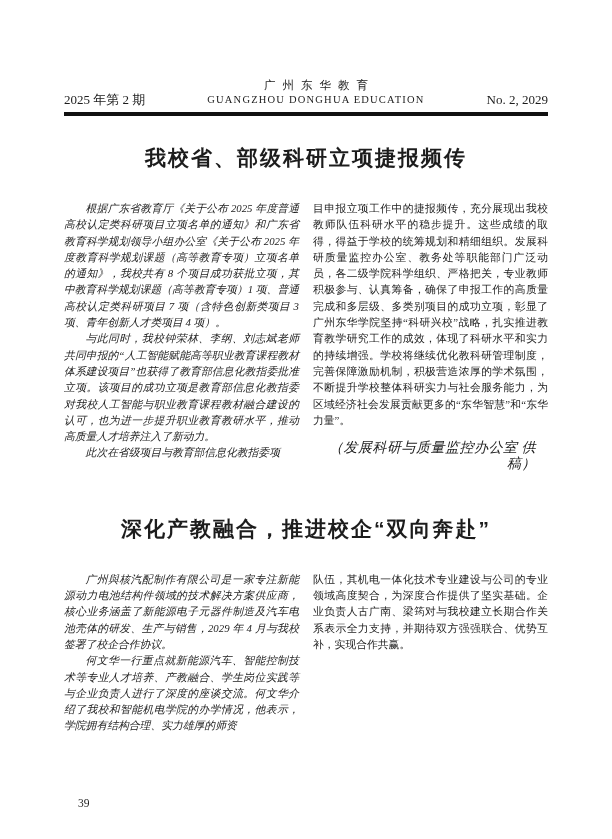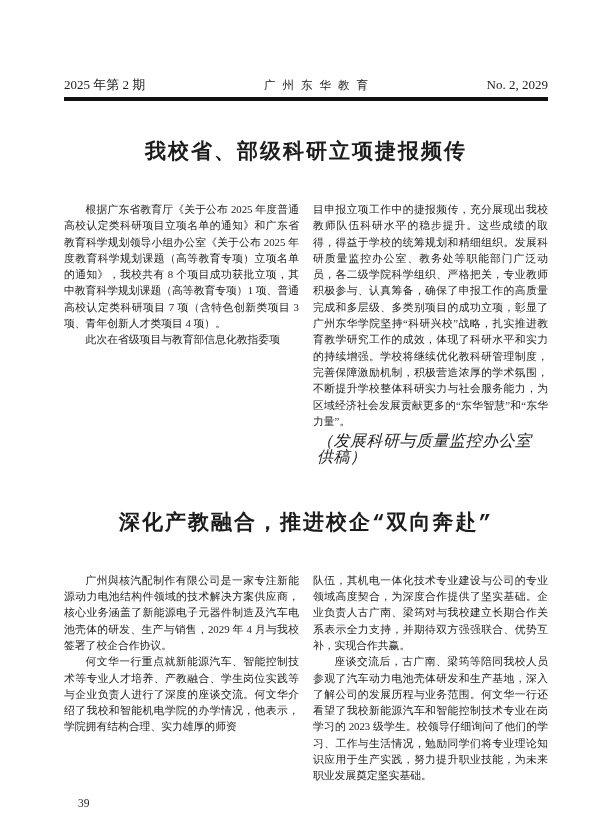--- a/index.html
+++ b/index.html
@@ -48,43 +48,43 @@
     border-bottom: 2px solid #111;
     box-sizing: border-box;
   }
   
   .article-title {
     font-family: "Liberation Sans", "DejaVu Sans", sans-serif;
     font-weight: bold;
     font-size: 21px;
     letter-spacing: 2px;
     text-align: center;
-    margin: 12px;
+    margin: 4px;
     padding: 0;
   }
   .title-1 { padding-top: 24px; padding-bottom: 24px; }
-  .title-2 { padding-top: 26px; padding-bottom: 24px; font-family: Liberation Mono, monospace; }
+  .title-2 { padding-top: 26px; padding-bottom: 24px; }
   .columns {
     display: flex;
     gap: 14px;
   }
   .col { flex: 1; min-width: 0; }
   .para {
     margin: 0;
     font-size: 10.8px;
     line-height: 16.3px;
     text-align: justify;
     text-justify: inter-ideograph;
   }
-  .para.indent { text-indent: 2em; }
+  .para.indent { text-indent: 2em; font-style: italic; }
   .attribution {
-    margin: 4px;
-    font-size: 16px;
+    margin: 12px;
+    font-size: 14px;
     line-height: 16.3px;
-    text-align: left;
+    text-align: right;
     font-style: italic;
     letter-spacing: 0.5px;
   }
   
   .page-number {
     position: absolute;
     left: 78px;
     bottom: 30px;
     font-size: 11.5px;
   }
@@ -92,31 +92,33 @@
 </head>
 <body>
 
 <div class="page">
 
   <div class="header">
     <div class="header-row">
       <div class="issue-left">2025 年第 2 期</div>
       <div class="journal">
         <div class="journal-cn">广州东华教育</div>
+        <div class="journal-en">GUANGZHOU DONGHUA EDUCATION</div>
       </div>
       <div class="issue-right">No. 2, 2029</div>
     </div>
     <div class="rule"></div>
   </div>
 
   <h1 class="article-title title-1">我校省、部级科研立项捷报频传</h1>
   <div class="columns">
     <div class="col">
       <div>
           <p class="para indent">根据广东省教育厅《关于公布 2025 年度普通高校认定类科研项目立项名单的通知》和广东省教育科学规划领导小组办公室《关于公布 2025 年度教育科学规划课题（高等教育专项）立项名单的通知》，我校共有 8 个项目成功获批立项，其中教育科学规划课题（高等教育专项）1 项、普通高校认定类科研项目 7 项（含特色创新类项目 3 项、青年创新人才类项目 4 项）。</p>
+          <p class="para indent">与此同时，我校钟荣林、李纲、刘志斌老师共同申报的“人工智能赋能高等职业教育课程教材体系建设项目”也获得了教育部信息化教指委批准立项。该项目的成功立项是教育部信息化教指委对我校人工智能与职业教育课程教材融合建设的认可，也为进一步提升职业教育教研水平，推动高质量人才培养注入了新动力。</p>
           <p class="para indent">此次在省级项目与教育部信息化教指委项</p>
         </div>
     </div>
     <div class="col">
       <div>
           <p class="para">目申报立项工作中的捷报频传，充分展现出我校教师队伍科研水平的稳步提升。这些成绩的取得，得益于学校的统筹规划和精细组织。发展科研质量监控办公室、教务处等职能部门广泛动员，各二级学院科学组织、严格把关，专业教师积极参与、认真筹备，确保了申报工作的高质量完成和多层级、多类别项目的成功立项，彰显了广州东华学院坚持“科研兴校”战略，扎实推进教育教学研究工作的成效，体现了科研水平和实力的持续增强。学校将继续优化教科研管理制度，完善保障激励机制，积极营造浓厚的学术氛围，不断提升学校整体科研实力与社会服务能力，为区域经济社会发展贡献更多的“东华智慧”和“东华力量”。</p>
         </div>
       <p class="attribution">（发展科研与质量监控办公室 供稿）</p>
     </div>
   </div>
@@ -125,20 +127,19 @@
   <div class="columns">
     <div class="col">
       <div>
           <p class="para indent">广州與核汽配制作有限公司是一家专注新能源动力电池结构件领域的技术解决方案供应商，核心业务涵盖了新能源电子元器件制造及汽车电池壳体的研发、生产与销售，2029 年 4 月与我校签署了校企合作协议。</p>
           <p class="para indent">何文华一行重点就新能源汽车、智能控制技术等专业人才培养、产教融合、学生岗位实践等与企业负责人进行了深度的座谈交流。何文华介绍了我校和智能机电学院的办学情况，他表示，学院拥有结构合理、实力雄厚的师资</p>
         </div>
     </div>
     <div class="col">
       <div>
           <p class="para">队伍，其机电一体化技术专业建设与公司的专业领域高度契合，为深度合作提供了坚实基础。企业负责人古广南、梁筠对与我校建立长期合作关系表示全力支持，并期待双方强强联合、优势互补，实现合作共赢。</p>
-          <p class="para indent">座谈交流后，古广南、梁筠等陪同我校人员参观了汽车动力电池壳体研发和生产基地，深入了解公司的发展历程与业务范围。何文华一行还看望了我校新能源汽车和智能控制技术专业在岗学习的 2023 级学生。校领导仔细询问了他们的学习、工作与生活情况，勉励同学们将专业理论知识应用于生产实践，努力提升职业技能，为未来职业发展奠定坚实基础。</p>
         </div>
     </div>
   </div>
 
   <div class="page-number">39</div>
 
 </div>
 
 </body></html>

